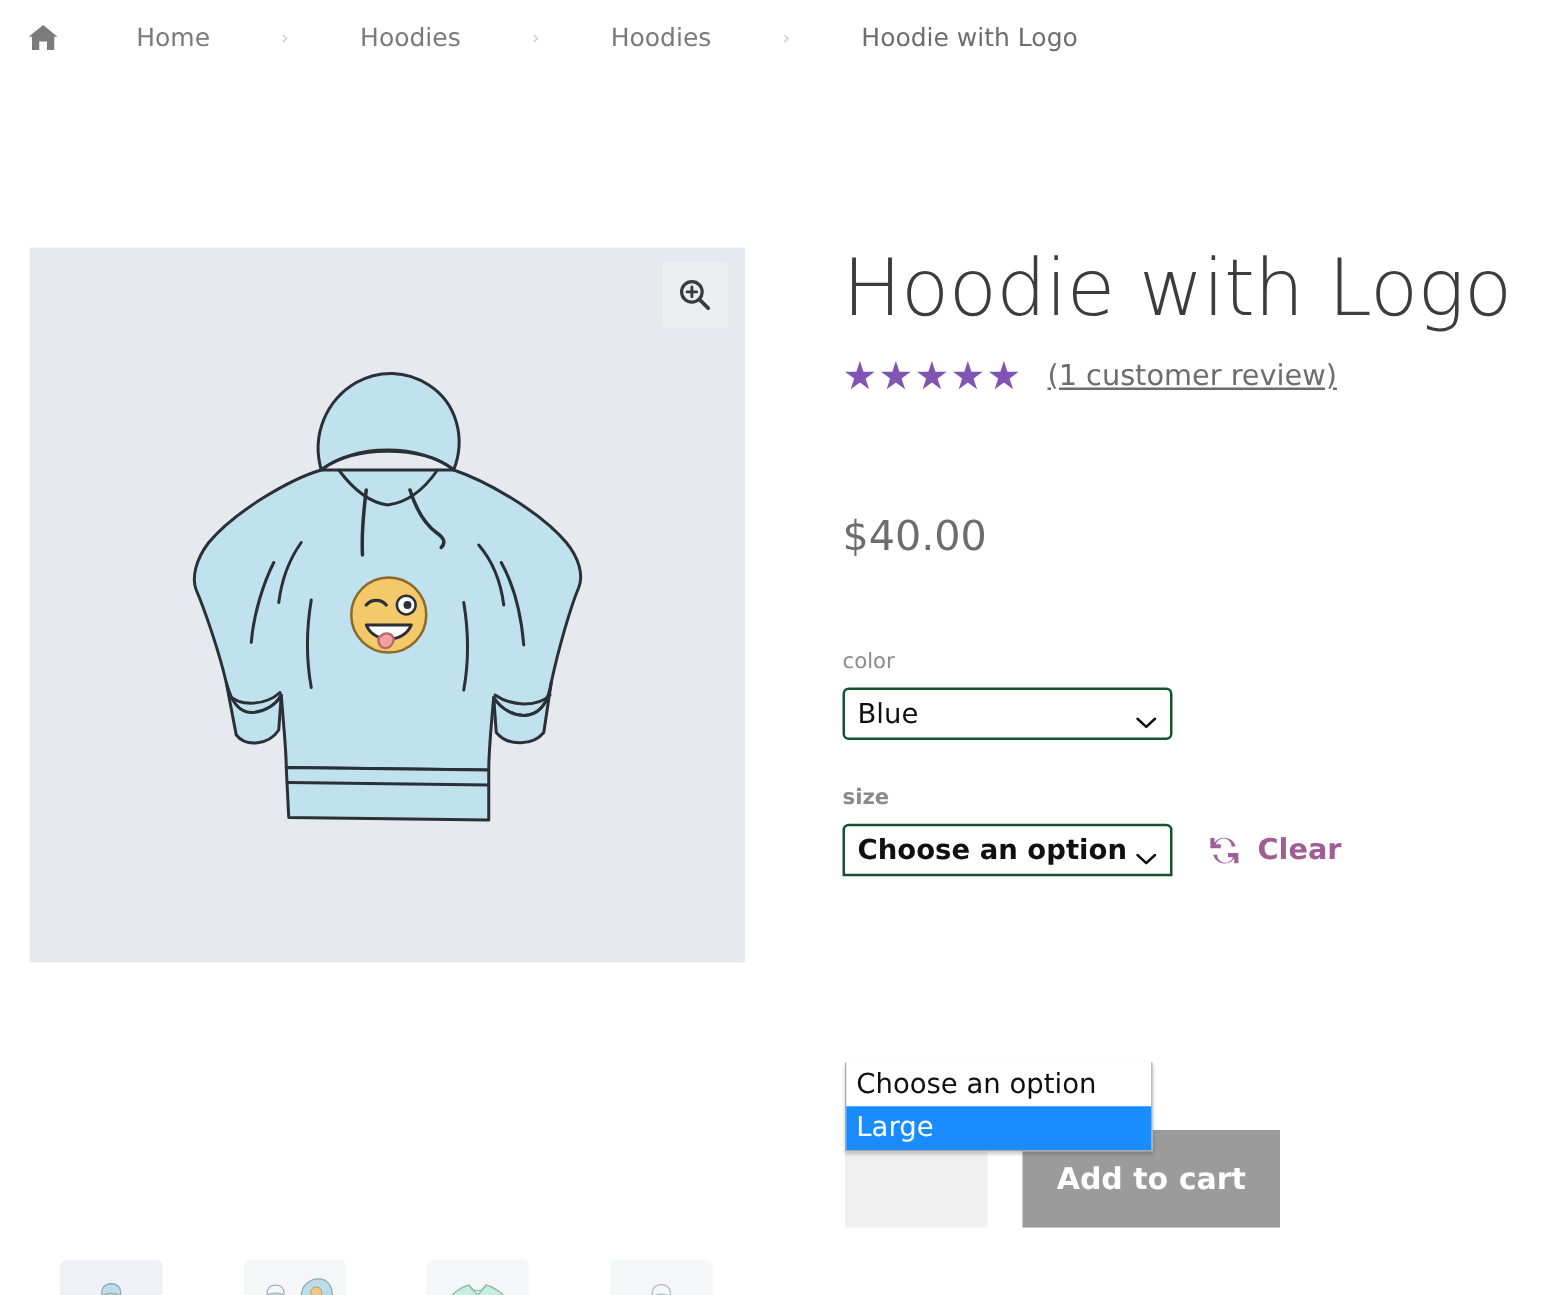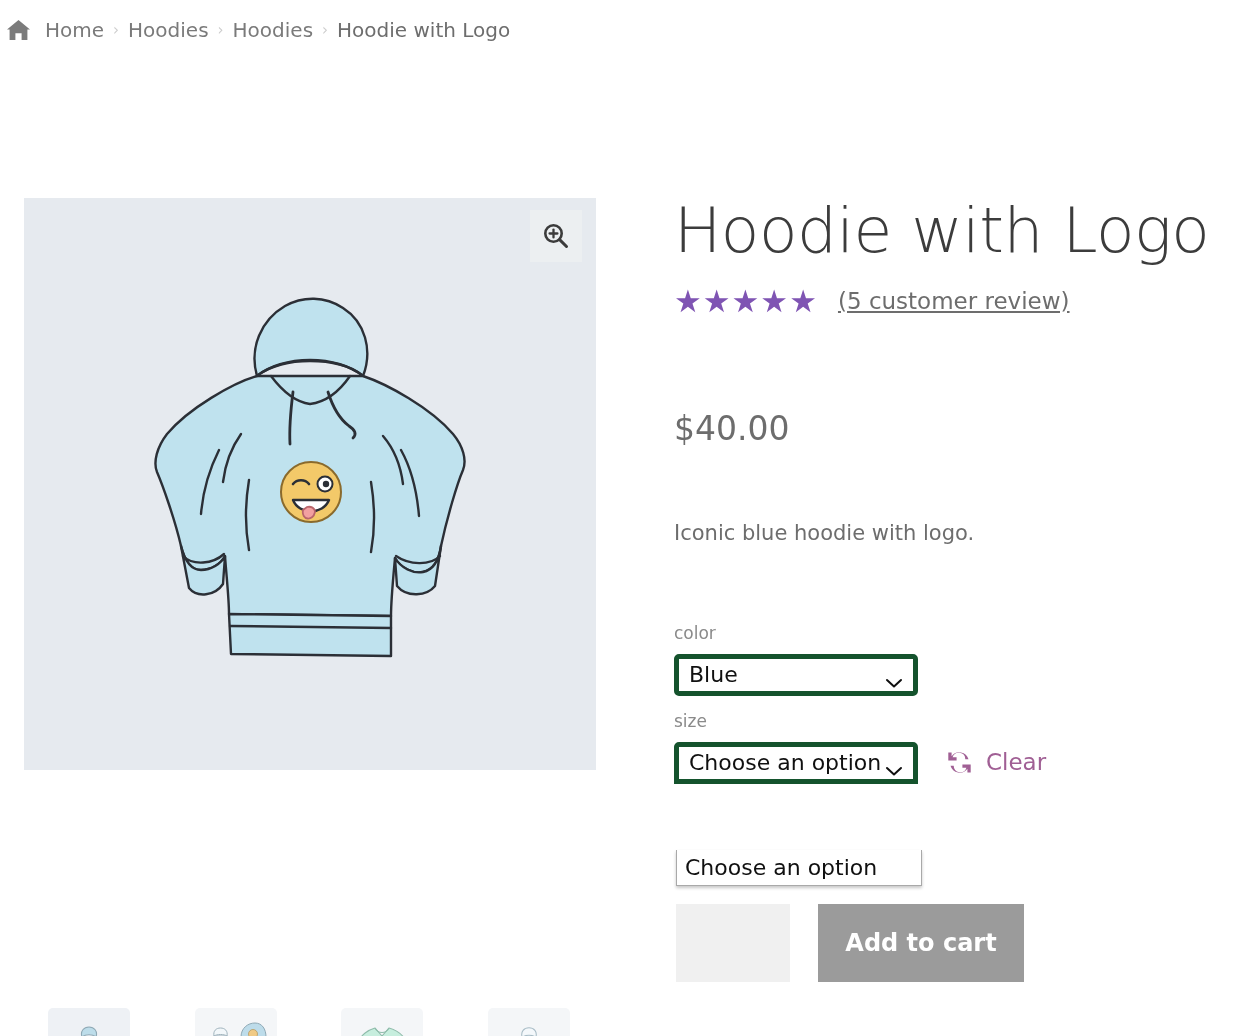--- a/index.html
+++ b/index.html
@@ -14,28 +14,29 @@
     position: relative;
     overflow: hidden;
     font-family: "DejaVu Sans", "Liberation Sans", sans-serif;
     color: #6d6d6d;
     -webkit-font-smoothing: antialiased;
   }
 
   
   .breadcrumb {
     position: absolute;
-    left: 6px;
+    left: 22px;
     top: 18px;
     display: flex;
     align-items: center;
     font-size: 20px;
     line-height: 24px;
     color: #7a7a7a;
     white-space: nowrap;
+    gap: 48px;
   }
   .home-icon {
     width: 25px;
     height: 22px;
     margin-right: 14px;
     display: inline-block;
     flex: 0 0 auto;
   }
   .crumb {
     color: #7a7a7a;
@@ -158,24 +159,24 @@
     color: #8a8a8a;
     line-height: 1;
     margin-bottom: 12px;
   }
   .attr-row {
     display: flex;
     align-items: center;
     position: relative;
   }
   .select-box {
-    width: 244px;
+    width: 264px;
     height: 42px;
     box-sizing: border-box;
-    border: 5px solid #14532d;
+    border: 2px solid #14532d;
     border-radius: 5px;
     background: #ffffff;
     display: flex;
     align-items: center;
     padding: 0 10px;
     font-size: 22px;
     color: #101010;
     position: relative;
     cursor: default;
   }
@@ -184,21 +185,21 @@
     flex: 1 1 auto;
     overflow: hidden;
     white-space: nowrap;
   }
   .caret {
     width: 18px;
     height: 12px;
     flex: 0 0 auto;
     margin-left: 4px;
   }
-  .attr-block + .attr-block { margin-top: 17px; }
+  .attr-block + .attr-block { margin-top: 38px; font-weight: bold; }
 
   .clear-link {
     margin-left: 28px;
     display: flex;
     font-size: 23px;
     color: #a05f94;
     text-decoration: none;
     white-space: nowrap;
   }
   .clear-icon {
@@ -401,26 +402,25 @@
 
   </div>
 </div>
 
 <div class="summary">
 
   <h1 class="product-title">Hoodie with Logo</h1>
 
   <div class="rating-row">
     <span class="stars">★★★★★</span>
-    <a class="review-link" href="#">(5 customer review)</a>
+    <a class="review-link" href="#">(1 customer review)</a>
   </div>
 
   <div class="price">$40.00</div>
 
-  <div class="short-desc">Iconic blue hoodie with logo.</div>
 
   <div class="variations">
 
     <div class="attr-block">
       <div class="attr-label">color</div>
       <div class="attr-row">
         <div class="select-box">
           <span class="select-value">Blue</span>
           <span class="caret">
             <svg width="18" height="12" viewBox="0 0 18 12" aria-hidden="true">
@@ -457,13 +457,14 @@
   </div>
 </div>
 
 <div class="cart-row">
   <input class="qty-box" type="text" value="" style="">
   <button class="add-to-cart">Add to cart</button>
 </div>
 
 <div class="dropdown-list">
   <div class="dropdown-item">Choose an option</div>
+  <div class="dropdown-item selected">Large</div>
 </div>
 
 </body></html>

